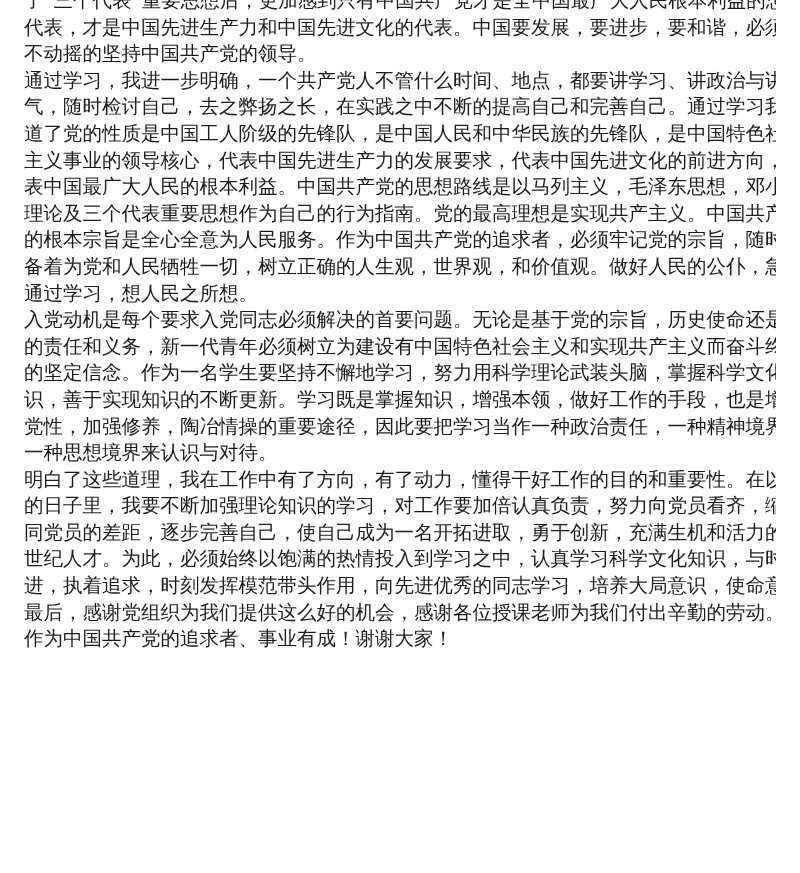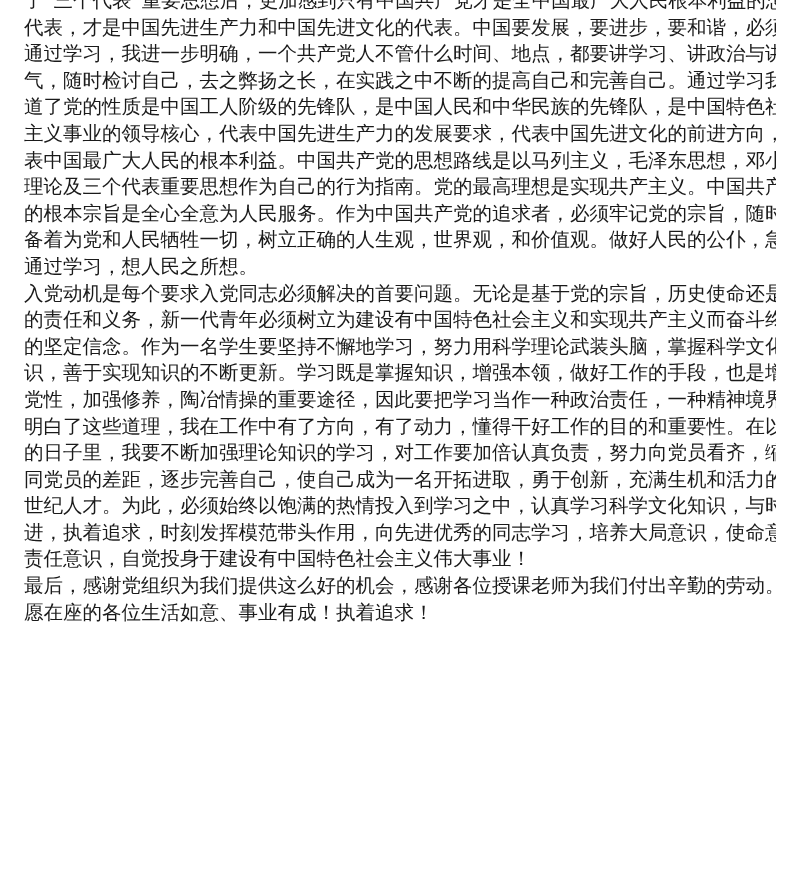--- a/index.html
+++ b/index.html
@@ -35,35 +35,36 @@
     .line.last {
       text-align-last: left;
     }
   </style>
 </head>
 <body>
 
 <div class="doc">
   <span class="line">了“三个代表”重要思想后，更加感到只有中国共产党才是全中国最广大人民根本利益的忠实</span>
   <span class="line">代表，才是中国先进生产力和中国先进文化的代表。中国要发展，要进步，要和谐，必须毫</span>
+  <span class="line last">不动摇的坚持中国共产党的领导。</span>
   <span class="line">通过学习，我进一步明确，一个共产党人不管什么时间、地点，都要讲学习、讲政治与讲正</span>
   <span class="line">气，随时检讨自己，去之弊扬之长，在实践之中不断的提高自己和完善自己。通过学习我知</span>
   <span class="line">道了党的性质是中国工人阶级的先锋队，是中国人民和中华民族的先锋队，是中国特色社会</span>
   <span class="line">主义事业的领导核心，代表中国先进生产力的发展要求，代表中国先进文化的前进方向，代</span>
   <span class="line">表中国最广大人民的根本利益。中国共产党的思想路线是以马列主义，毛泽东思想，邓小平</span>
   <span class="line">理论及三个代表重要思想作为自己的行为指南。党的最高理想是实现共产主义。中国共产党</span>
   <span class="line">的根本宗旨是全心全意为人民服务。作为中国共产党的追求者，必须牢记党的宗旨，随时准</span>
   <span class="line">备着为党和人民牺牲一切，树立正确的人生观，世界观，和价值观。做好人民的公仆，急人</span>
   <span class="line last">通过学习，想人民之所想。</span>
   <span class="line">入党动机是每个要求入党同志必须解决的首要问题。无论是基于党的宗旨，历史使命还是党</span>
   <span class="line">的责任和义务，新一代青年必须树立为建设有中国特色社会主义和实现共产主义而奋斗终身</span>
   <span class="line">的坚定信念。作为一名学生要坚持不懈地学习，努力用科学理论武装头脑，掌握科学文化知</span>
   <span class="line">识，善于实现知识的不断更新。学习既是掌握知识，增强本领，做好工作的手段，也是增强</span>
   <span class="line">党性，加强修养，陶冶情操的重要途径，因此要把学习当作一种政治责任，一种精神境界，</span>
+  <span class="line last">一种思想境界来认识与对待。</span>
   <span class="line">明白了这些道理，我在工作中有了方向，有了动力，懂得干好工作的目的和重要性。在以后</span>
   <span class="line">的日子里，我要不断加强理论知识的学习，对工作要加倍认真负责，努力向党员看齐，缩小</span>
   <span class="line">同党员的差距，逐步完善自己，使自己成为一名开拓进取，勇于创新，充满生机和活力的新</span>
   <span class="line">世纪人才。为此，必须始终以饱满的热情投入到学习之中，认真学习科学文化知识，与时俱</span>
   <span class="line">进，执着追求，时刻发挥模范带头作用，向先进优秀的同志学习，培养大局意识，使命意识，</span>
-  <span class="line last">责任意识，自觉投身于建设有中国特色社会主义伟大事业！</span>
   <span class="line">最后，感谢党组织为我们提供这么好的机会，感谢各位授课老师为我们付出辛勤的劳动。祝</span>
-  <span class="line last">愿在座的各位生活如意、事业有成！执着追求！</span>
+  <span class="line last">作为中国共产党的追求者、事业有成！谢谢大家！</span>
 </div>
 
 </body></html>

